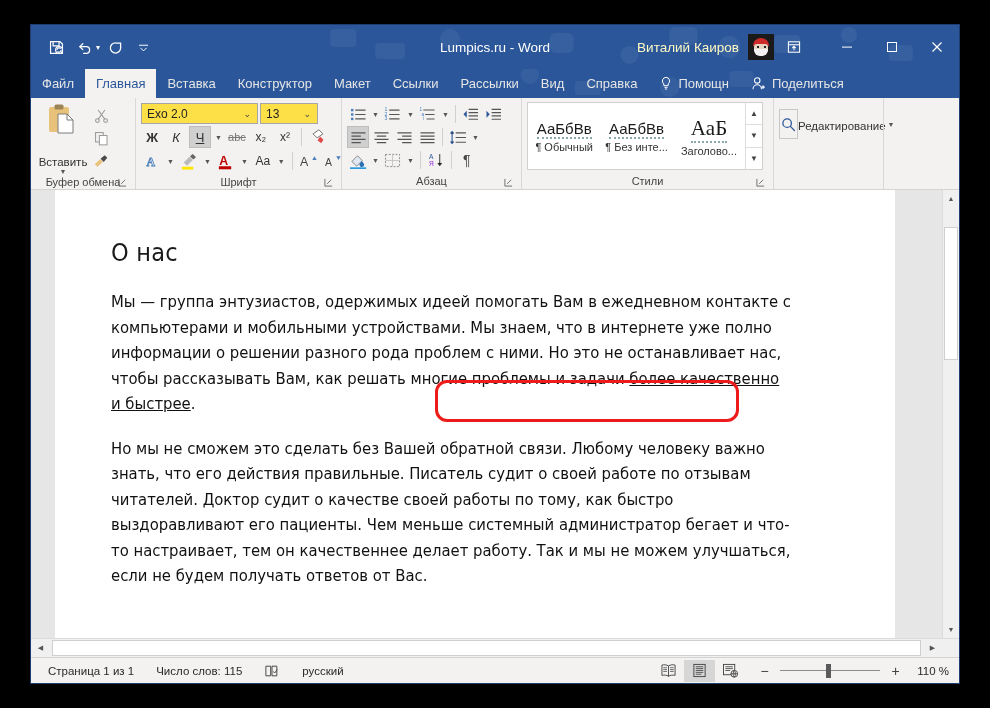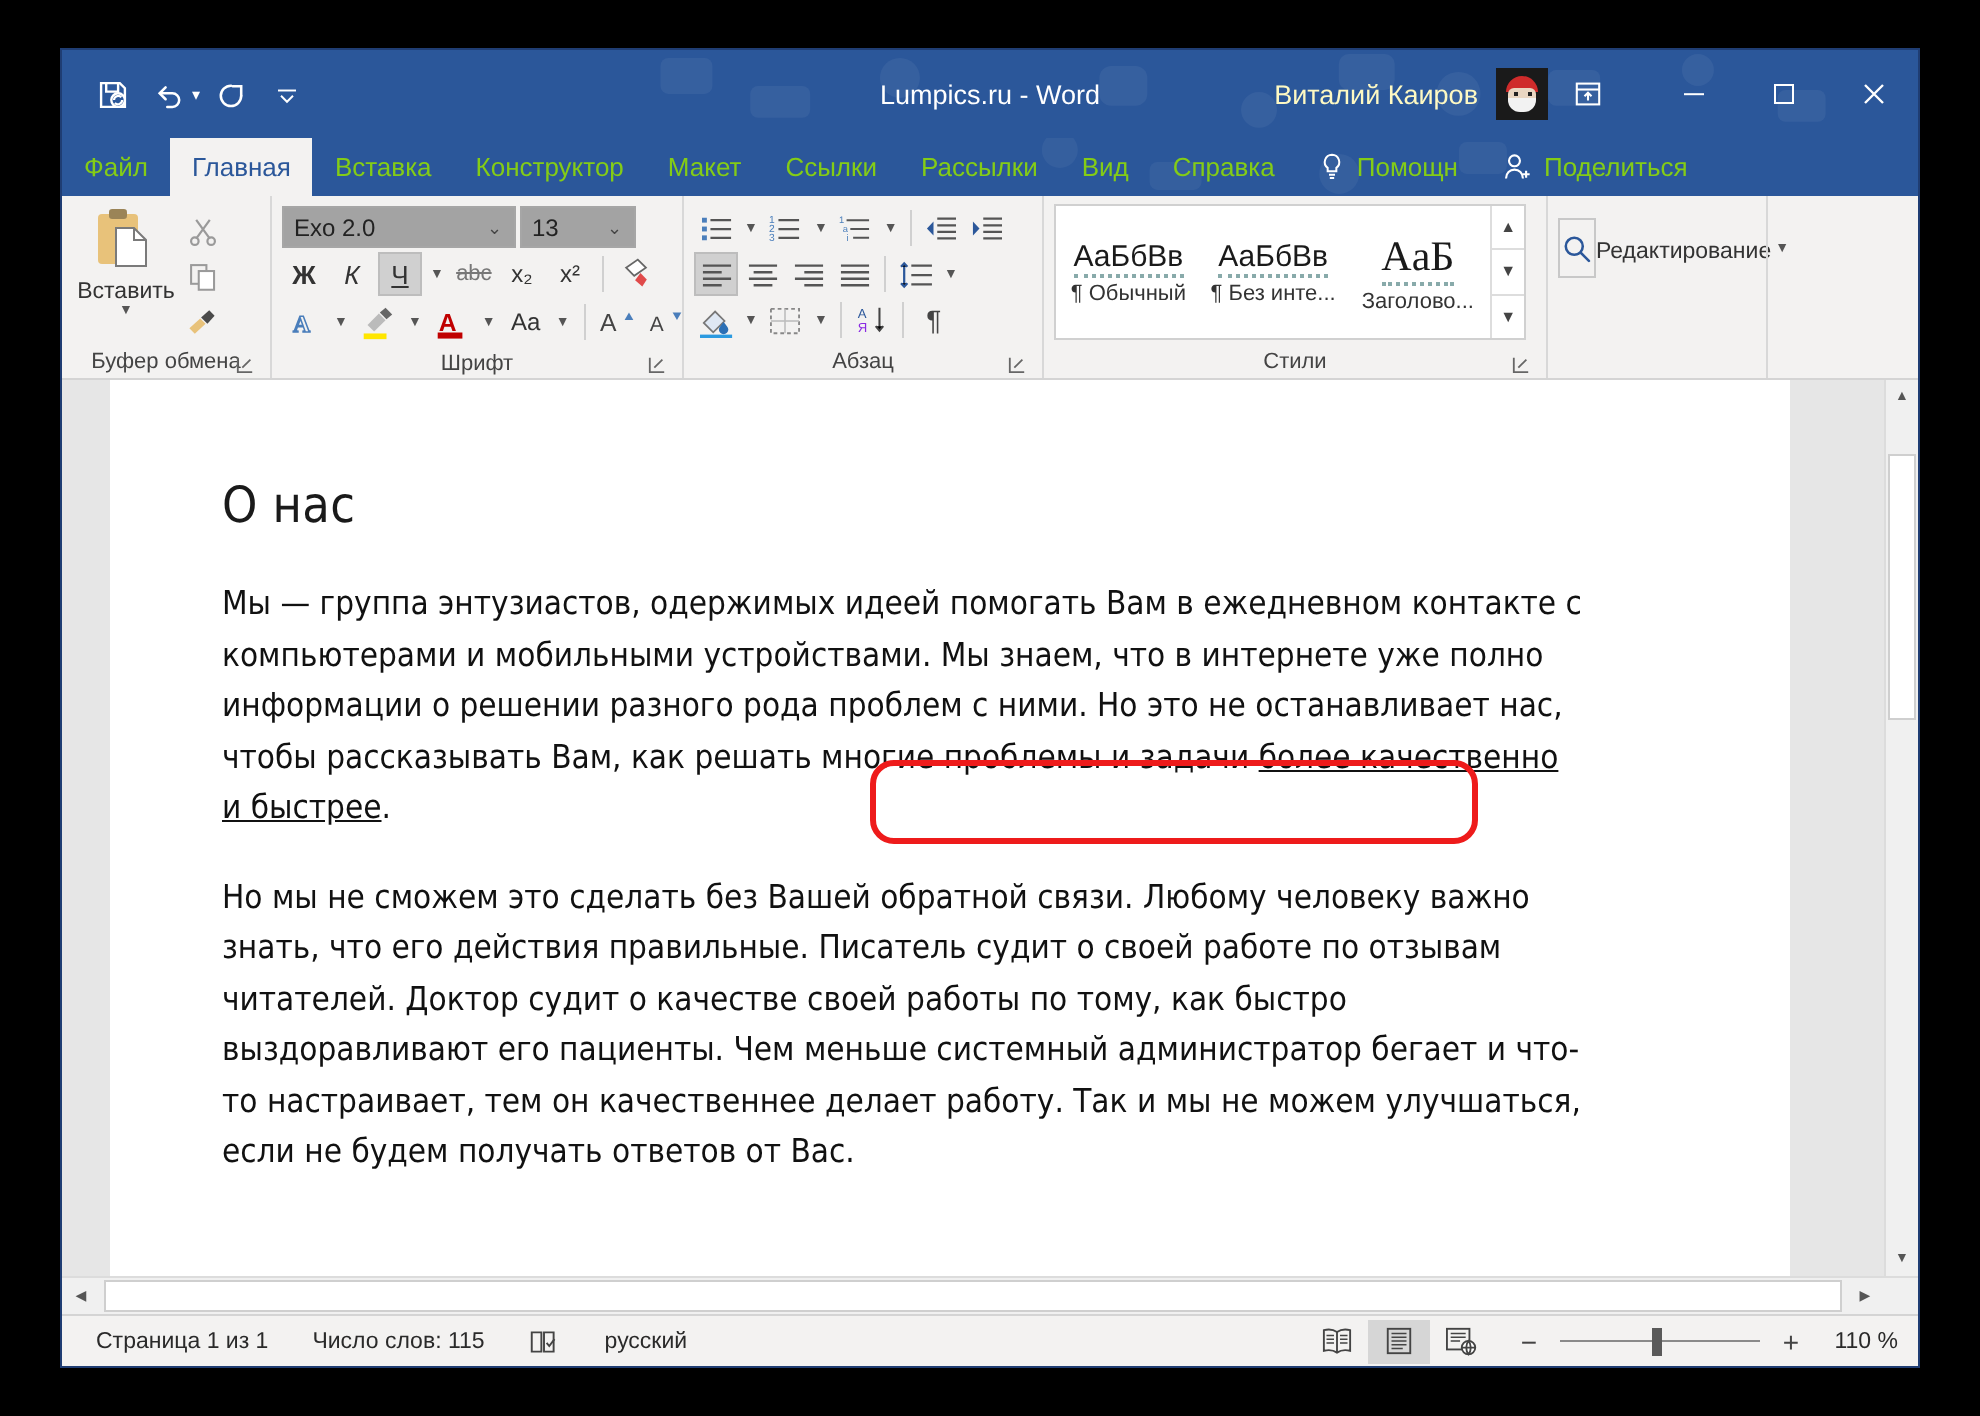--- a/index.html
+++ b/index.html
@@ -69,21 +69,21 @@
   .ribbon-display { width: 40px; height: 26px; display:flex; align-items:center; justify-content:center; color:#fff;}
 
   
   .tabrow {
     height: 29px; background: #2b579a;
     display: flex; align-items: stretch; position: relative; flex: none;
     overflow: hidden;
   }
   .tab {
     padding: 0 11px; display: flex; align-items: center;
-    color: #84cc16; font-size: 13px; white-space: nowrap; z-index: 2;
+    color: #e5e5e5; font-size: 13px; white-space: nowrap; z-index: 2;
   }
   .tab.active { background: #f3f2f1; color: #2b579a; }
   .tab:first-child { padding: 0 14px; }
   .tabrow .spacer { flex: 1; }
   .tab-icon { display:flex; align-items:center; margin-right:5px; }
 
   
   .ribbon {
     height: 92px; background: #f3f2f1;
     border-bottom: 1px solid #d4d4d4;
@@ -108,27 +108,27 @@
   }
   .icobox { width: 22px; height: 22px; display:flex; align-items:center; justify-content:center; }
   .icobox.sel { background: #d0d0d0; border:1px solid #bdbdbd; }
   .dd { font-size: 7px; color: #555; padding: 0 2px; display:flex; align-items:center;}
 
   
   .paste-big {
     width: 54px; display: flex; flex-direction: column; align-items: center;
     padding-top: 2px;
   }
-  .paste-lbl { font-size: 11.5px; color: #333; margin-top: 1px; }
+  .paste-lbl { font-size: 11.5px; color: #333; margin-top: 17px; }
   .clip-side { display: flex; flex-direction: column; gap: 1px; padding-top: 3px;}
 
   
   .fontrow { display: flex; align-items: center; gap: 2px; margin-bottom: 2px;}
   .combo {
-    height: 21px; border: 1px solid #a6a6a6; background: #a3a3a3;
+    height: 21px; border: 1px solid #a6a6a6; background: #fde047;
     display: flex; align-items: center; font-size: 12px; color: #222;
     padding: 0 2px 0 5px;
   }
   .combo .cv { flex: 1; white-space: nowrap; overflow: hidden; }
   .combo .cchev { color:#444; font-size: 9px; padding: 0 4px; }
   .fbtn { width: 22px; height: 22px; display:flex; align-items:center; justify-content:center; font-size: 13px; color:#333;}
   .vsep { width: 1px; height: 18px; background: #d0d0d0; margin: 0 3px; }
 
   
   .prow { display: flex; align-items: center; gap: 1px; margin-bottom: 1px;}

